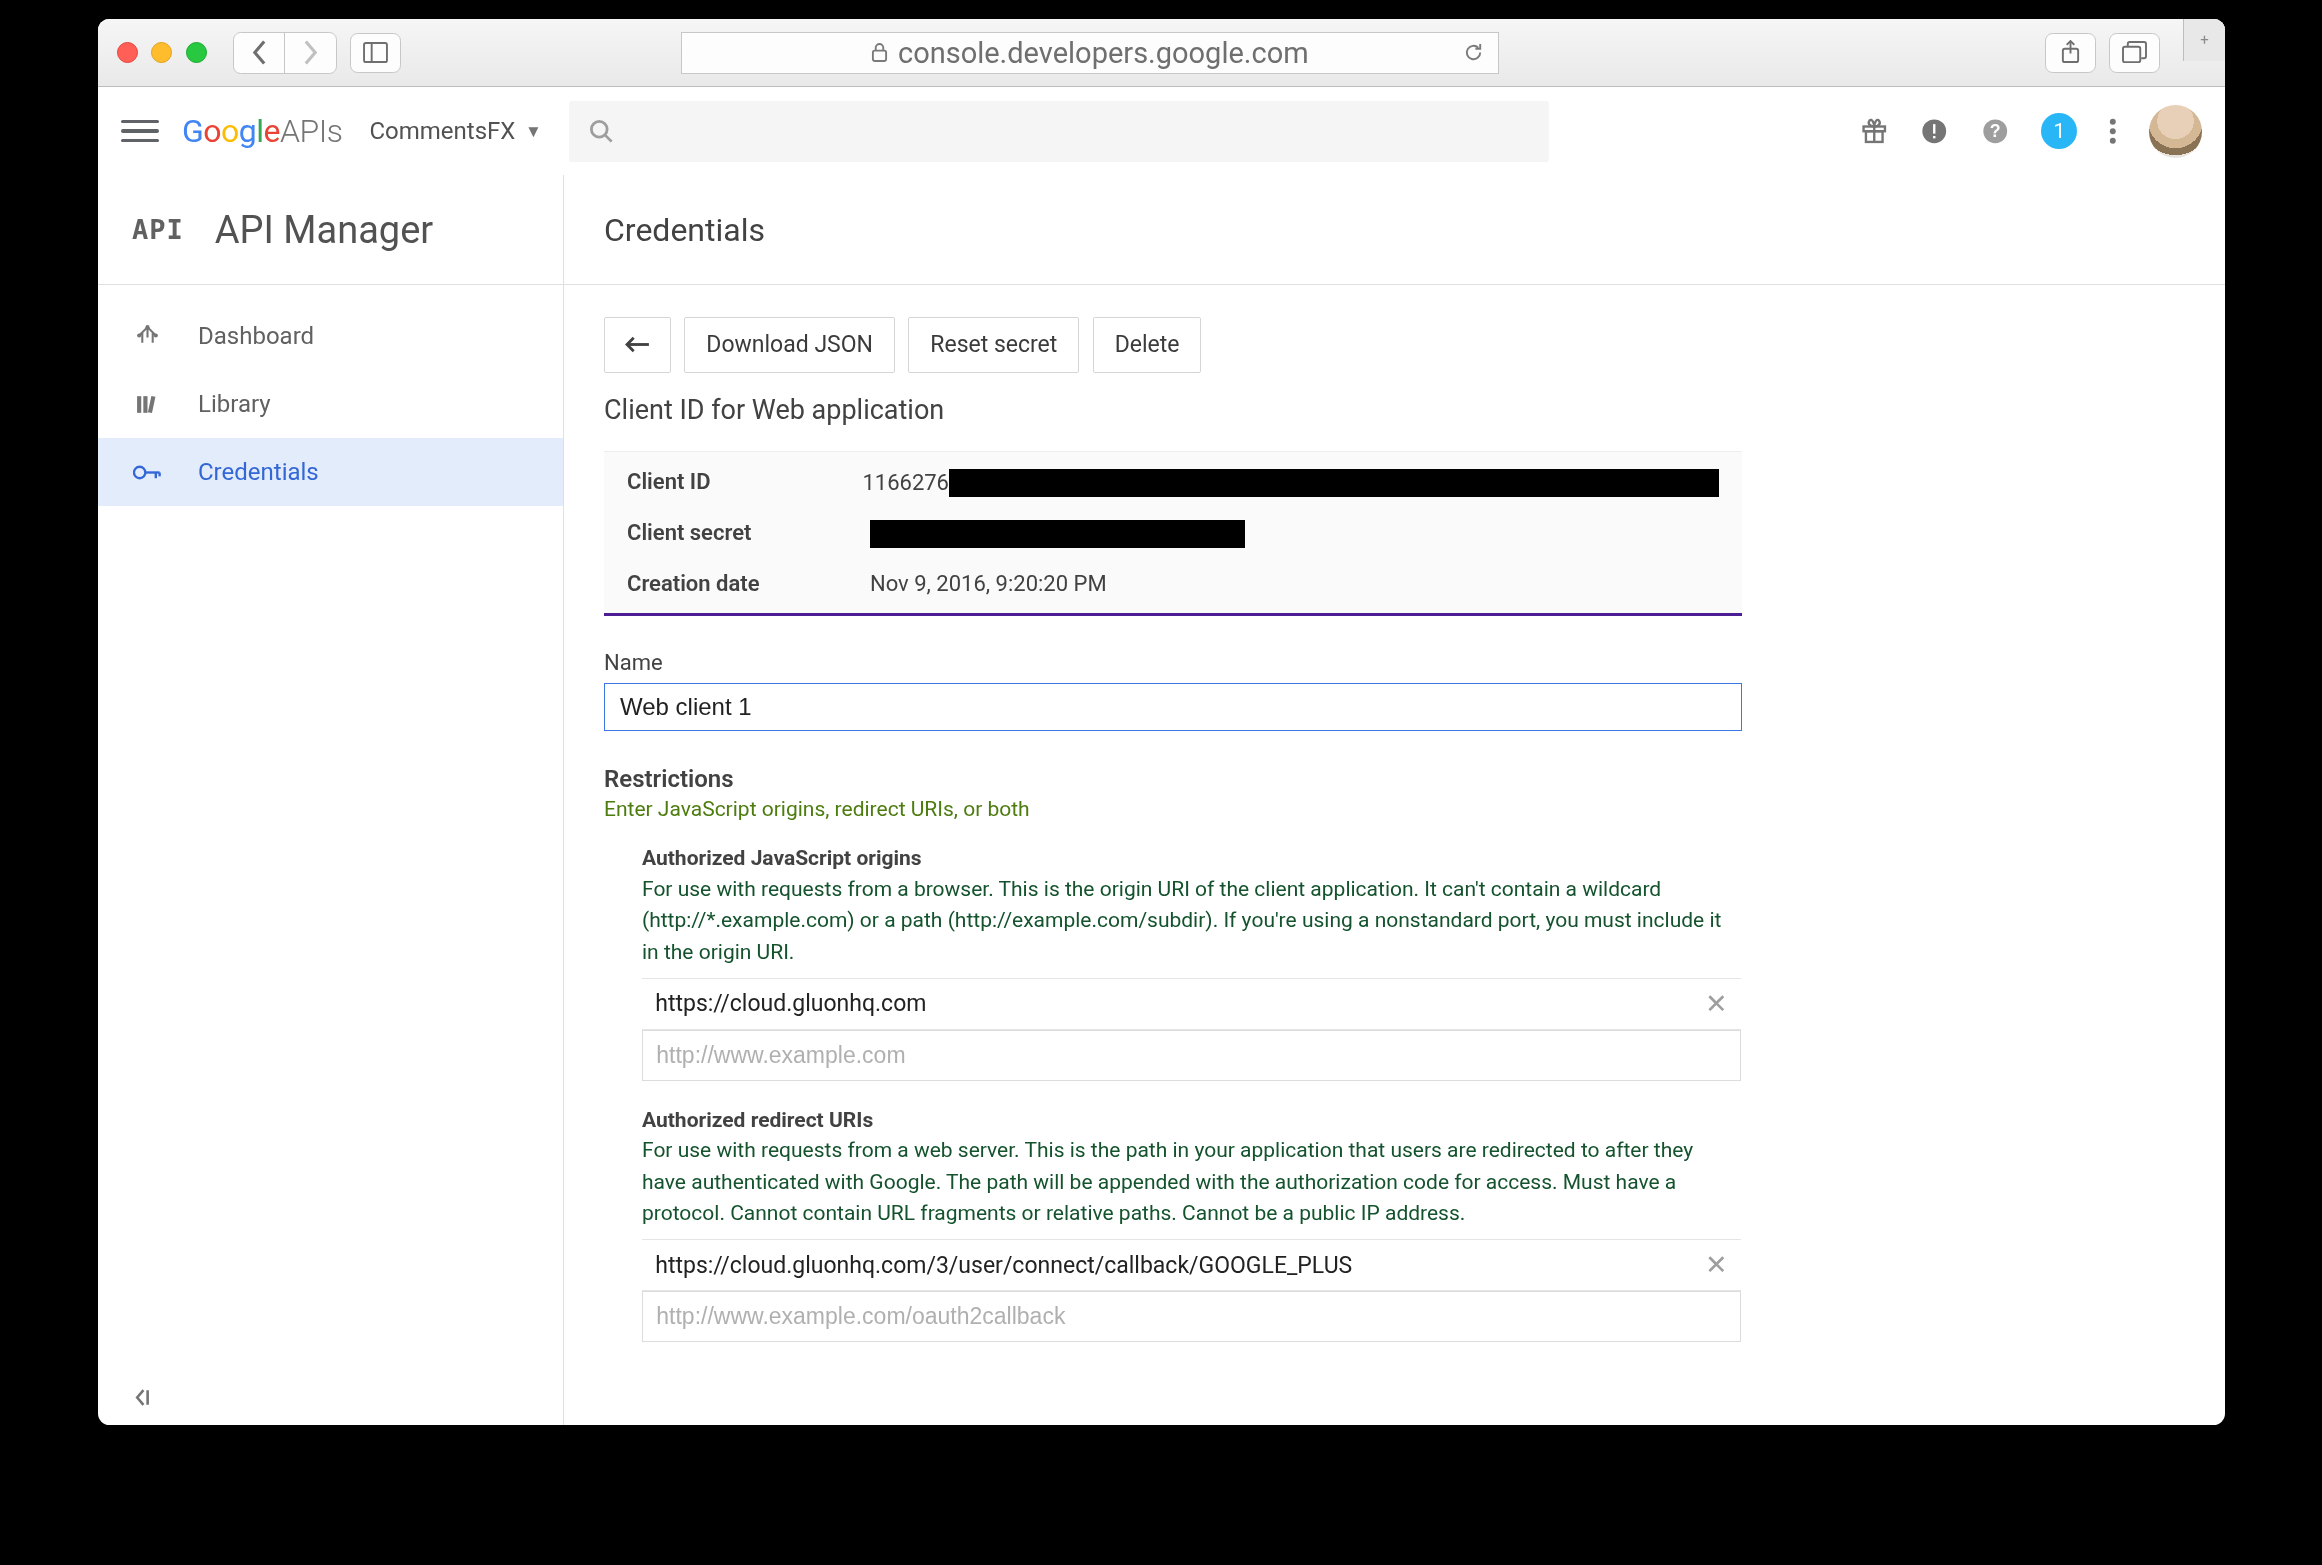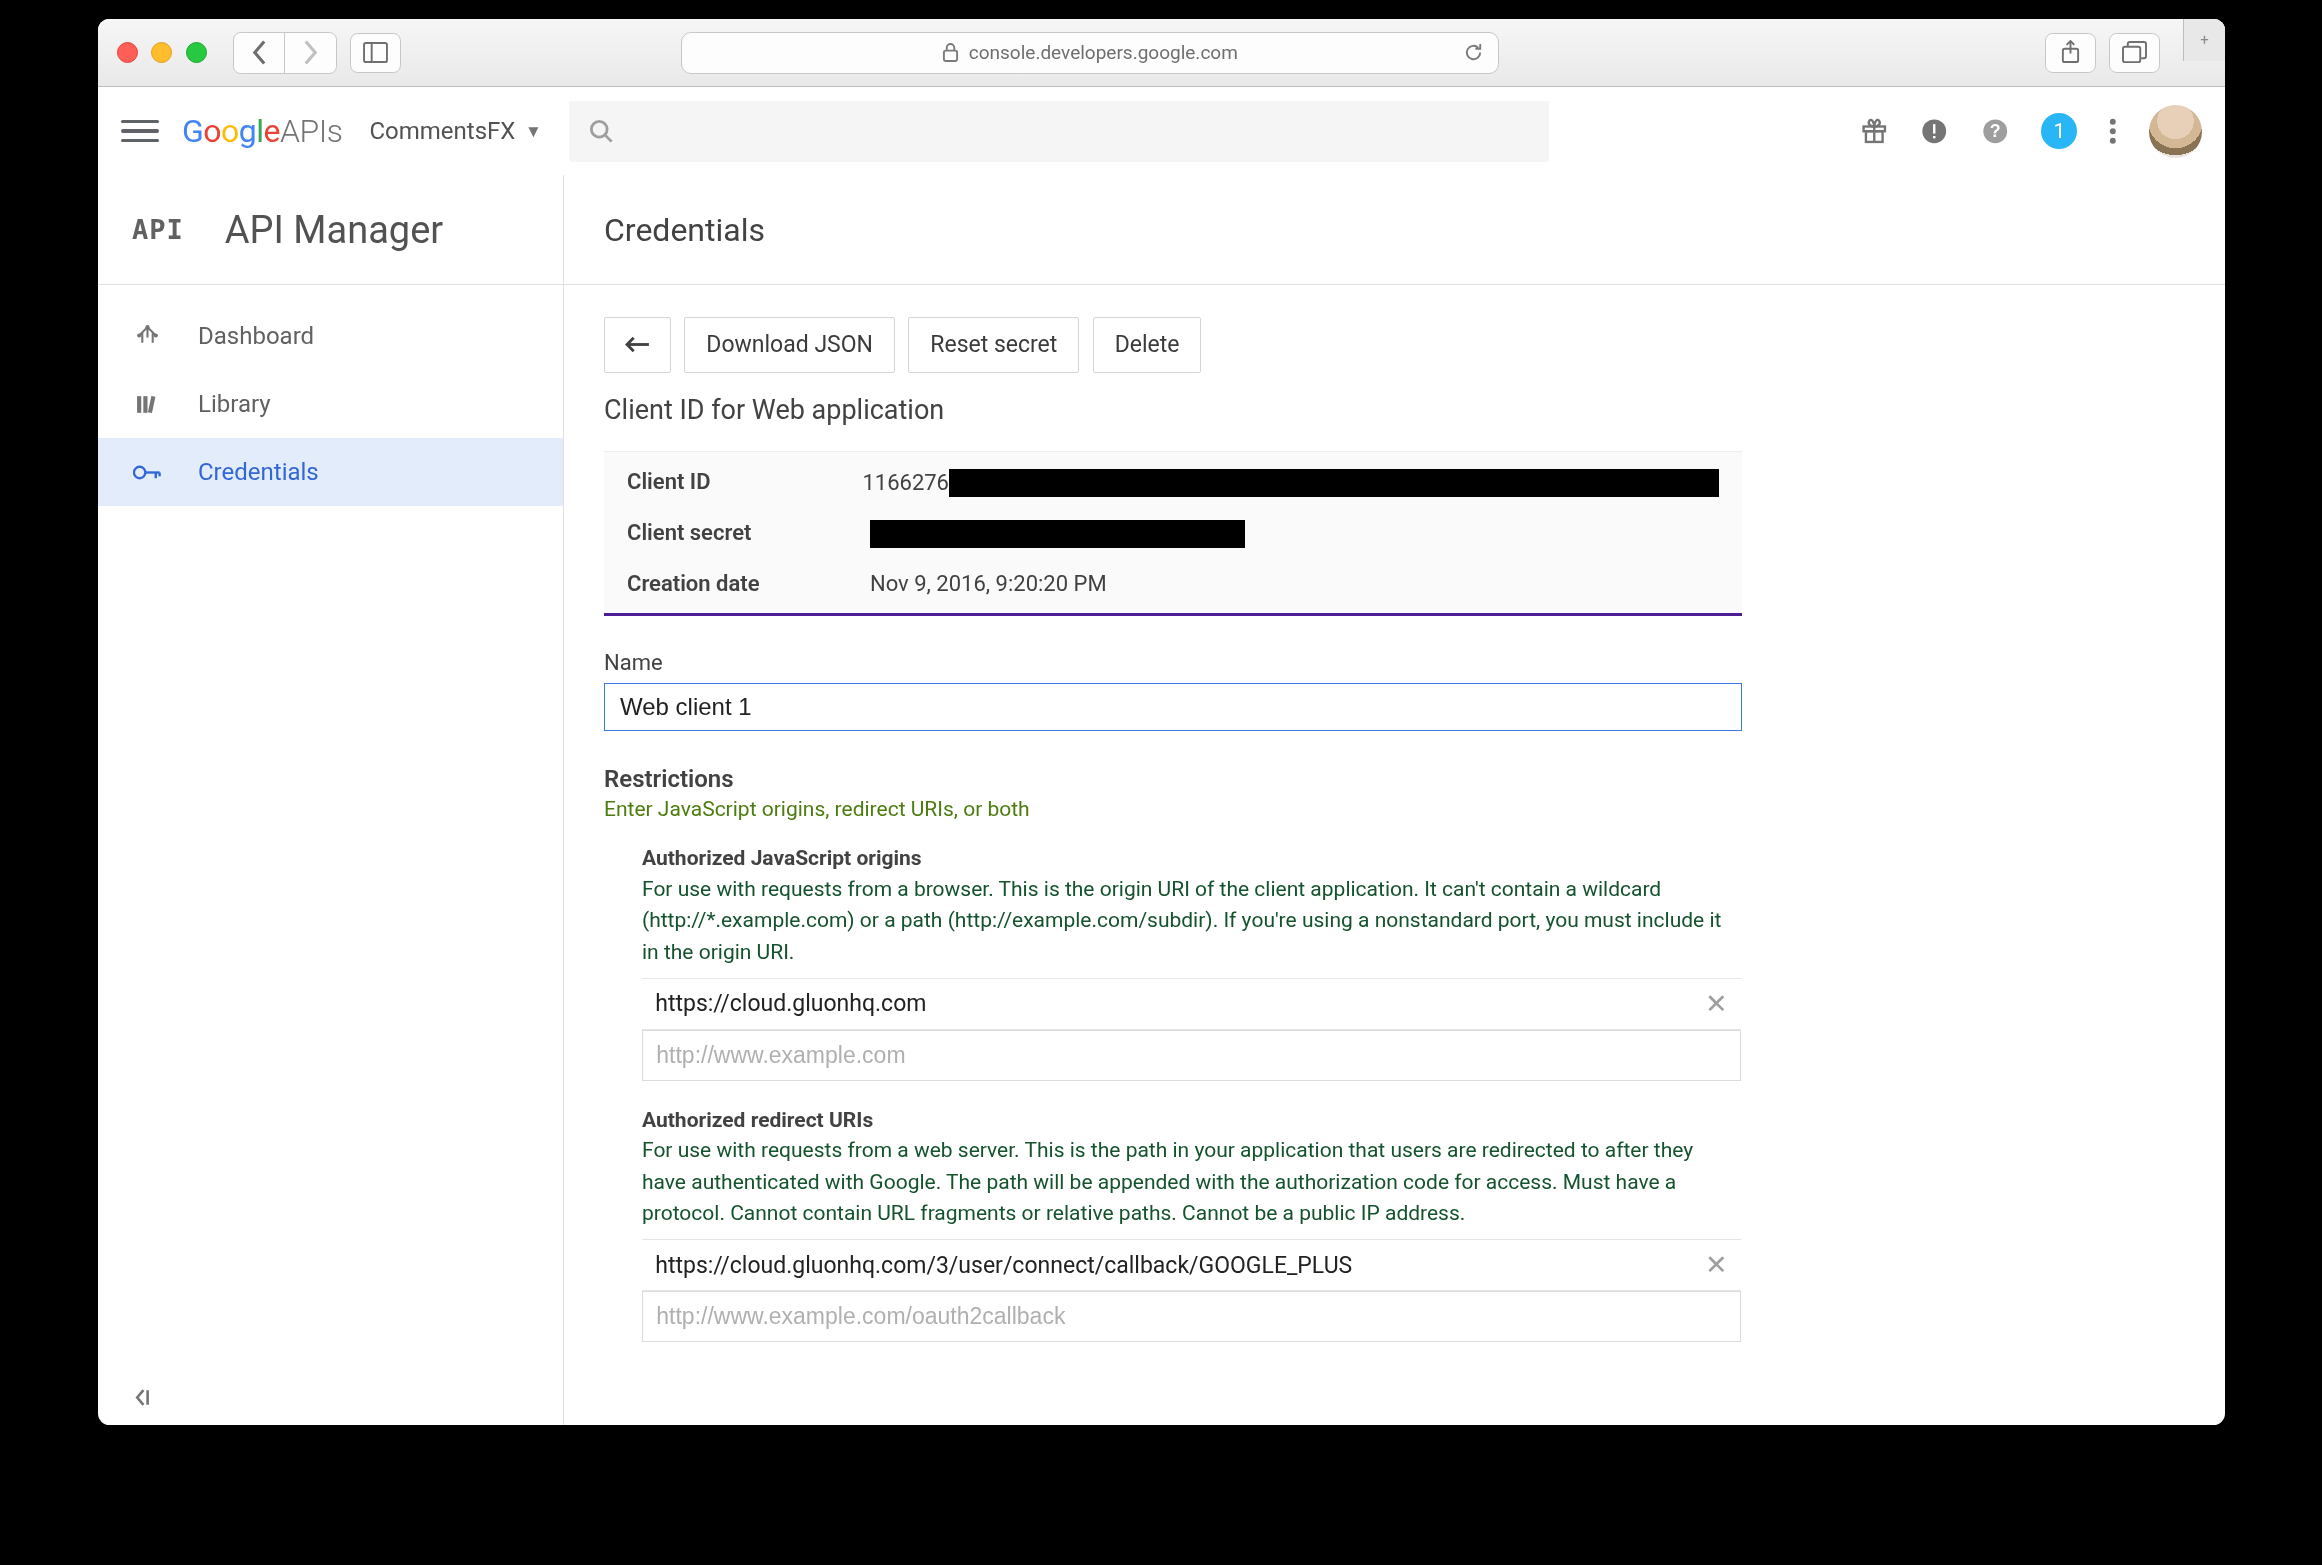--- a/index.html
+++ b/index.html
@@ -38,21 +38,21 @@
   .traffic { display: flex; gap: 13.3px; margin-right: 13.3px;}
   .traffic span { width: 21px; height: 21px; border-radius: 50%; display:inline-block;}
   .tl-close{background:#ff5f57;border:1px solid #e24238;}
   .tl-min{background:#ffbd2e;border:1px solid #e1a116;}
   .tl-max{background:#28c940;border:1px solid #17a82d;}
   .nav-group{display:flex;border:1px solid #c7c7c7;border-radius:7.6px;overflow:hidden;background:#fdfdfd;}
   .nav-btn{width:51px;height:40px;display:flex;align-items:center;justify-content:center;color:#6f6f6f;border-right:1px solid #c7c7c7;}
   .nav-btn:last-child{border-right:none;}
   .nav-btn.disabled{color:#c0c0c0;}
   .sq-btn{width:51px;height:40px;border:1px solid #c7c7c7;border-radius:7.6px;display:flex;align-items:center;justify-content:center;color:#6f6f6f;background:#fdfdfd;}
-  .addr{flex:1;max-width:818px;margin:2px auto;height:42px;border:1px solid #c7c7c7;border-radius:10px;background:#fdfdfd;display:flex;align-items:center;justify-content:center;position:relative;color:#6f6f6f;font-size:19px;}
+  .addr{flex:1;max-width:818px;margin:2px auto;height:42px;border:1px solid #c7c7c7;border-radius:0;background:#fdfdfd;display:flex;align-items:center;justify-content:center;position:relative;color:#6f6f6f;font-size:29px;}
   .addr .lock{margin-right:9.5px;}
   .addr .reload{position:absolute;right:13.3px;}
   .right-tools{display:flex;gap:13.3px;margin-left:auto;}
   .plus-tab{width:42px;height:42px;background:#e8e8e8;display:flex;align-items:center;justify-content:center;color:#8a8a8a;border-left:1px solid #bdbdbd;align-self:stretch;margin:-0 -19px 0 9.5px;}
   
   .app-header{height:88px;display:flex;align-items:center;padding:0 23px;border-bottom:none;background:#fff;}
   .hamburger{width:38px;height:38px;display:flex;flex-direction:column;justify-content:center;gap:5.7px;margin-right:23px;}
   .hamburger span{height:3.8px;background:#5f6368;border-radius:1.9px;}
   .logo{font-size:32px;font-weight:400;letter-spacing:-0.5px;margin-right:27px;}
   .g1{color:#4285F4;} .g2{color:#EA4335;} .g3{color:#FBBC05;} .g4{color:#4285F4;} .g5{color:#34A853;} .g6{color:#EA4335;}
@@ -60,21 +60,21 @@
   .project{font-size:24px;color:#525252;display:flex;align-items:center;gap:9.5px;margin-right:27px;}
   .project-caret{font-size:17px;color:#757575;}
   .searchbar{flex:1;max-width:980px;height:61px;background:#f5f5f5;border-radius:2.9px;display:flex;align-items:center;padding:0 19px;color:#9e9e9e;}
   .hdr-right{margin-left:auto;display:flex;align-items:center;gap:32px;}
   .hdr-icon{color:#757575;font-size:28.5px;}
   .badge{width:36px;height:36px;border-radius:50%;background:#29b6f6;color:#fff;display:flex;align-items:center;justify-content:center;font-size:21px;}
   .avatar{width:53px;height:53px;border-radius:50%;background:radial-gradient(circle at 50% 30%, #e8d0b8 0 40%, #d4b896 40% 60%, #8a7355 60% 75%, #e8e4de 75%);}
   
   .app-body{flex:1;display:flex;overflow:hidden;}
   .sidebar{width:466px;border-right:1px solid #e0e0e0;display:flex;flex-direction:column;position:relative;}
-  .sidebar-title{height:110px;display:flex;align-items:center;padding:0 34px;gap:41px;border-bottom:1px solid #e0e0e0;}
+  .sidebar-title{height:110px;display:flex;align-items:center;padding:0 34px;gap:31px;border-bottom:1px solid #e0e0e0;}
   .sidebar-title .api-mono{font-family:monospace;font-size:27px;color:#616161;font-weight:bold;letter-spacing:1px;}
   .sidebar-title .title-text{font-size:38px;color:#525252;}
   .side-items{padding-top:17px;}
   .side-item{height:68px;display:flex;align-items:center;padding:0 34px;gap:36px;font-size:24px;color:#616161;}
   .side-item.active{background:#e3ecfb;color:#3367d6;}
   .side-item .s-icon{width:30px;display:flex;justify-content:center;color:#757575;}
   .side-item.active .s-icon{color:#3367d6;}
   .collapse{position:absolute;bottom:15px;left:34px;color:#757575;font-size:25px;}
   
   .main{flex:1;overflow:auto;}

